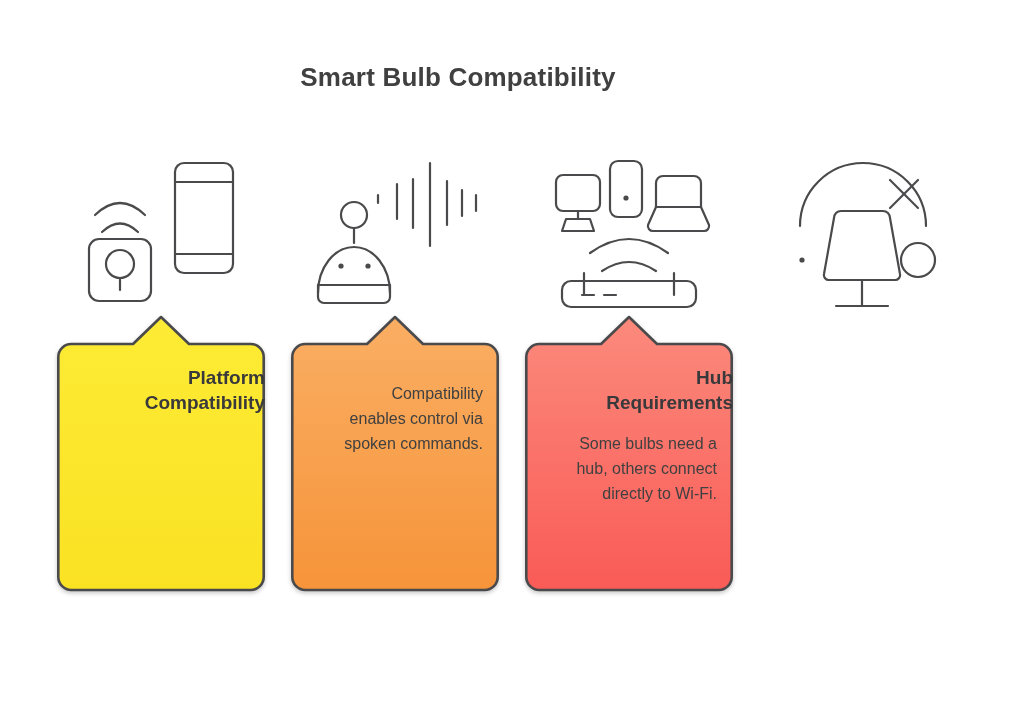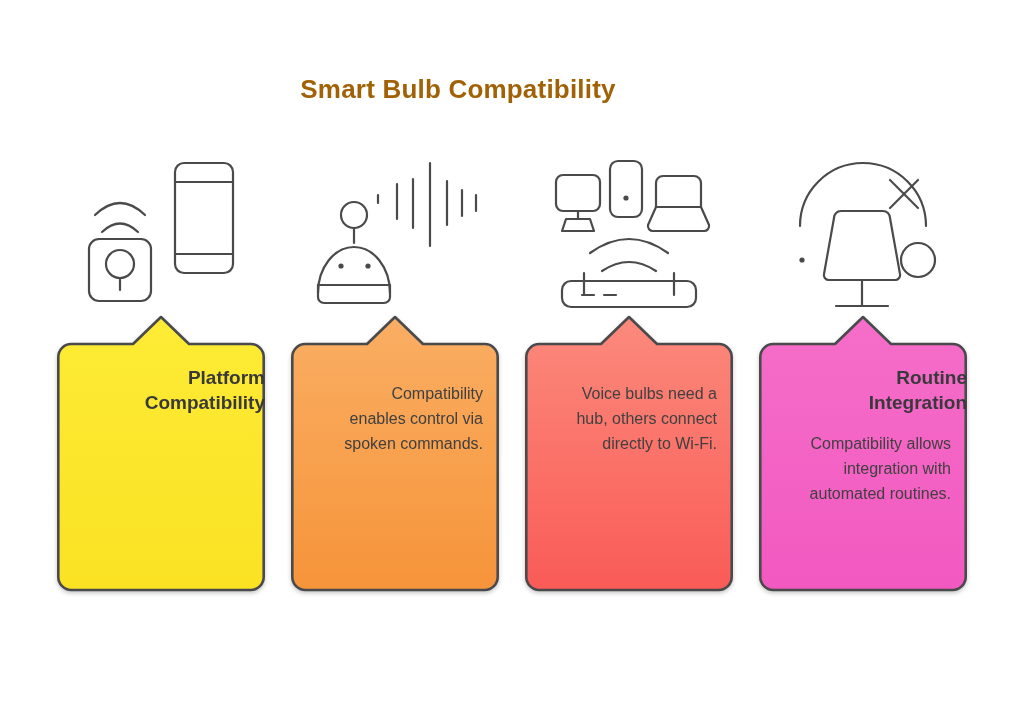--- a/index.html
+++ b/index.html
@@ -16,23 +16,22 @@
   }
 
   .page-title {
     position: absolute;
     top: 62px;
     left: 0;
     width: 916px;
     text-align: center;
     font-size: 26px;
     font-weight: bold;
-    color: #a16207;
+    color: #404040;
     letter-spacing: 0.2px;
-    margin-top: 12px;
   }
 
   .cards-row {
     position: absolute;
     top: 150px;
     left: 0;
     width: 1024px;
     display: flex;
     justify-content: center;
     gap: 26px;
@@ -191,49 +190,35 @@
       <svg class="card-svg" viewBox="0 0 208 277" preserveAspectRatio="none">
         <defs>
           <linearGradient id="grad2" x1="0" y1="0" x2="0" y2="1">
             <stop offset="0%" stop-color="#FB8A7C"></stop>
             <stop offset="100%" stop-color="#FA5B57"></stop>
           </linearGradient>
         </defs>
         <path d="M1.3 42 A13 13 0 0 1 14.3 29 L76 29 L104 2 L132 29 L193.7 29 A13 13 0 0 1 206.7 42 L206.7 262 A13 13 0 0 1 193.7 275 L14.3 275 A13 13 0 0 1 1.3 262 Z" fill="url(#grad2)" stroke="#4A4A4C" stroke-width="2.6" stroke-linejoin="round"></path>
       </svg>
       <div class="card-content">
-        <div class="card-body">Voice bulbs need a hub, others connect directly to Wi-Fi.</div>
+        <div class="card-heading">Hub
+Requirements</div>
+        <div class="card-body">Some bulbs need a hub, others connect directly to Wi-Fi.</div>
       </div>
     </div>
   </div>
 
   <div class="column">
     <div class="icon-box">
       <svg class="icon-svg" width="170" height="165" viewBox="0 0 170 165" fill="none" stroke="#4A4A4C" stroke-width="2.2" stroke-linecap="round" stroke-linejoin="round">
         <path d="M22 76 A63 63 0 0 1 148 76"></path>
         <path d="M112 30 L140 58"></path>
         <path d="M140 30 L112 58"></path>
         <circle cx="24" cy="110" r="2.6" fill="#4A4A4C" stroke="none"></circle>
         <circle cx="140" cy="110" r="17"></circle>
         <path d="M56 68 A7 7 0 0 1 63 61 L105 61 A7 7 0 0 1 112 68 L122 124 A5 5 0 0 1 117 130 L51 130 A5 5 0 0 1 46 124 Z"></path>
         <path d="M84 130 L84 156"></path>
         <path d="M58 156 L110 156"></path>
       </svg>
     </div>
-    <div class="card-wrap">
-      <svg class="card-svg" viewBox="0 0 208 277" preserveAspectRatio="none">
-        <defs>
-          <linearGradient id="grad3" x1="0" y1="0" x2="0" y2="1">
-            <stop offset="0%" stop-color="#F56EC9"></stop>
-            <stop offset="100%" stop-color="#F259C0"></stop>
-          </linearGradient>
-        </defs>
-        <path d="M1.3 42 A13 13 0 0 1 14.3 29 L76 29 L104 2 L132 29 L193.7 29 A13 13 0 0 1 206.7 42 L206.7 262 A13 13 0 0 1 193.7 275 L14.3 275 A13 13 0 0 1 1.3 262 Z" fill="url(#grad3)" stroke="#4A4A4C" stroke-width="2.6" stroke-linejoin="round"></path>
-      </svg>
-      <div class="card-content">
-        <div class="card-heading">Routine
-Integration</div>
-        <div class="card-body">Compatibility allows integration with automated routines.</div>
-      </div>
-    </div>
   </div>
 
 </div>
 
 </body></html>

